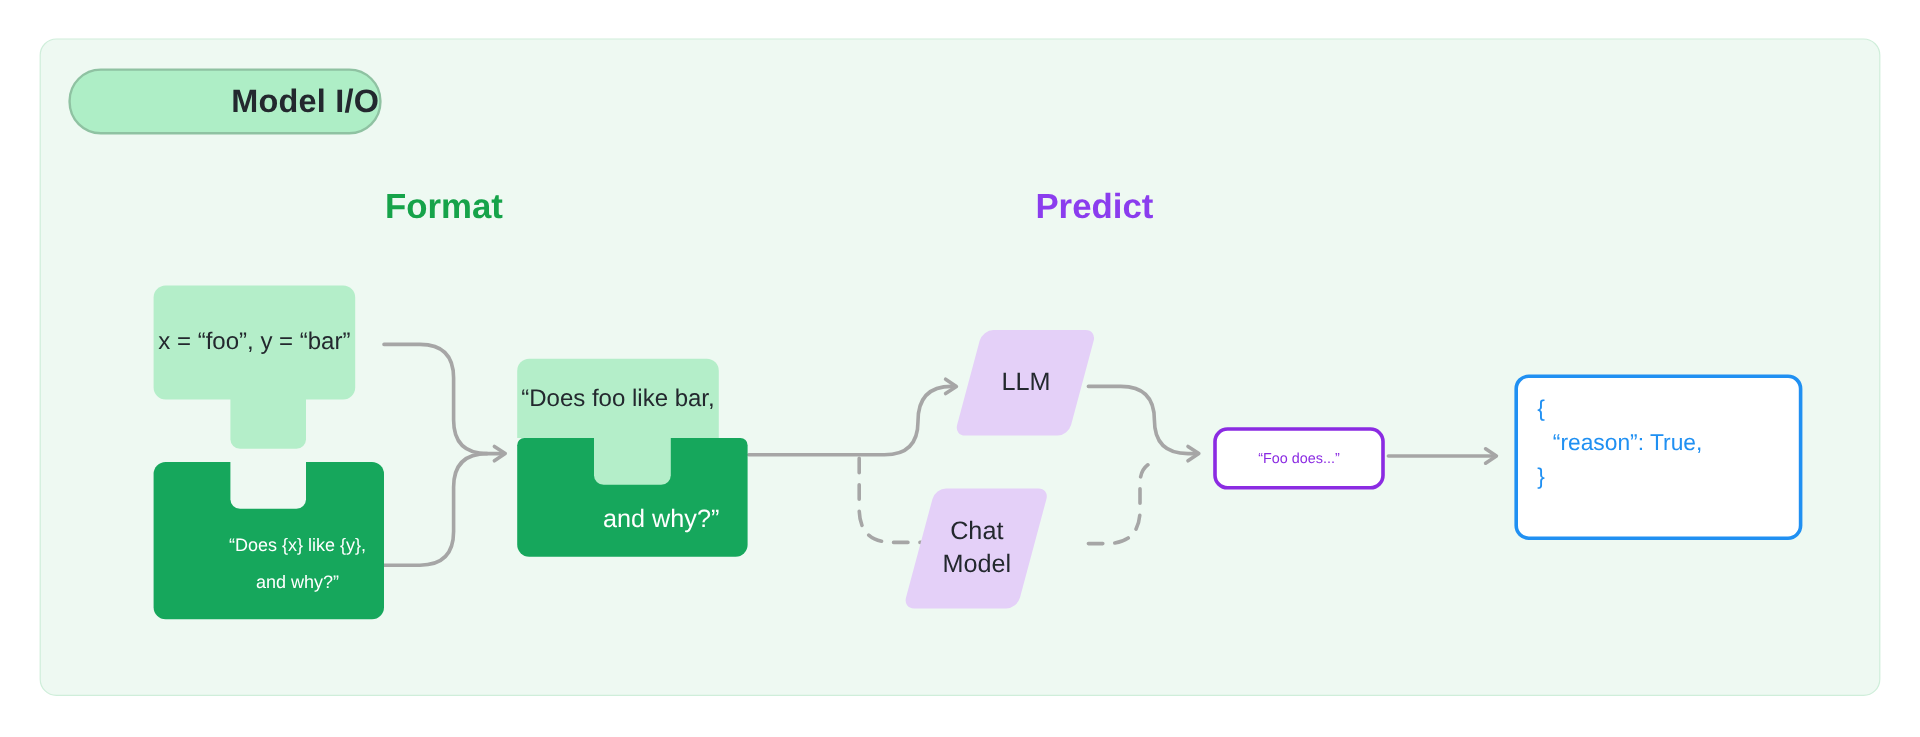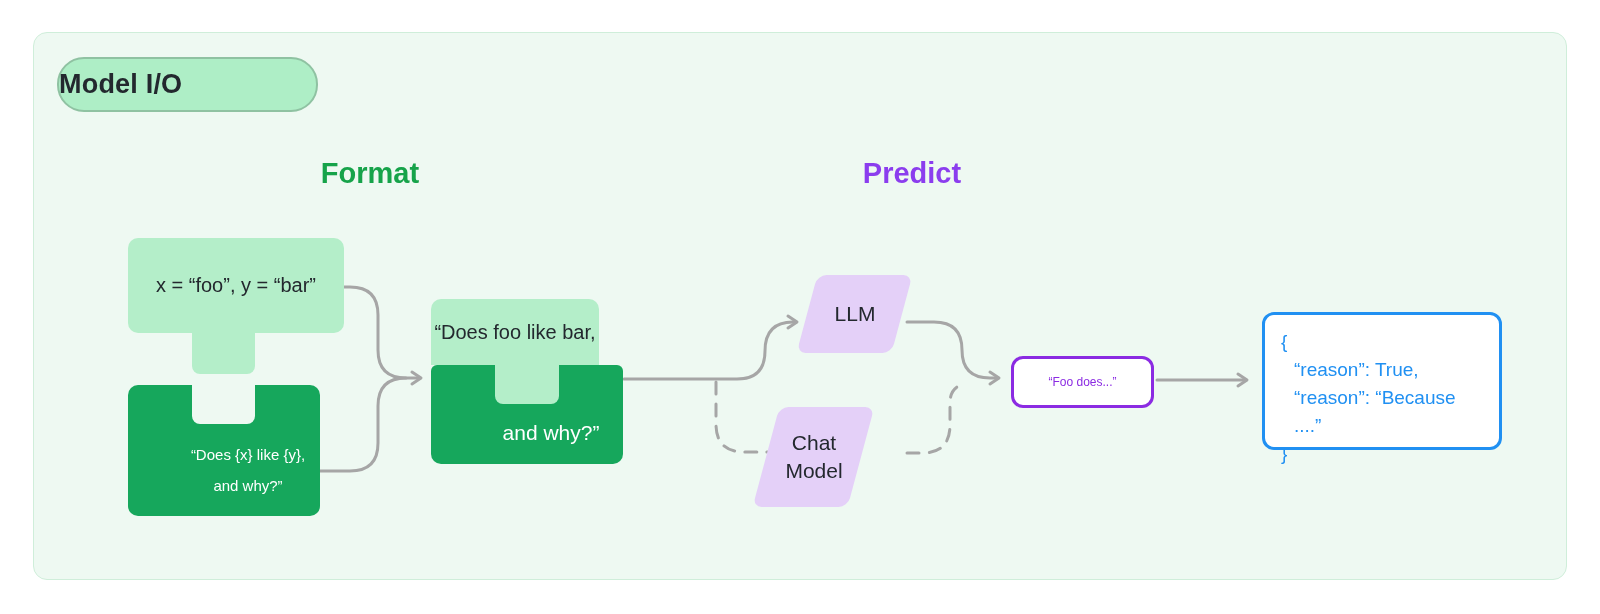--- a/index.html
+++ b/index.html
@@ -2,50 +2,50 @@
 <html style="--canvas-bg: #ffffff; --panel-bg: #eef9f2; --panel-border: #cfeeda; --badge-bg: #aeeec6; --badge-border: #8fc2a2; --green-light: #b4eec9; --green-dark: #16a75c; --green-header: #16a34a; --purple-header: #8b3dee; --purple-accent: #8b2be2; --lavender: #e4d0f8; --blue-accent: #2090f2; --arrow-gray: #a6a6a6; --text-dark: #23282e;"><head>
 <meta charset="utf-8">
 <style>
   html,body{margin:0;padding:0;background:#ffffff;}
   body{font-family:"Liberation Sans","DejaVu Sans",sans-serif;}
   .canvas{position:relative;width:1600px;height:614px;background:var(--canvas-bg,#ffffff);overflow:hidden;}
   .panel{position:absolute;left:33px;top:32px;width:1534px;height:548px;background:var(--panel-bg,#eef9f2);
          border:1.5px solid var(--panel-border,#cfeeda);border-radius:14px;box-sizing:border-box;}
   .badge{position:absolute;left:57px;top:57px;width:261px;height:55px;background:var(--badge-bg,#aeeec6);
          border:2.5px solid var(--badge-border,#8fc2a2);border-radius:27px;box-sizing:border-box;
-         display:flex;align-items:center;justify-content:flex-start;
+         display:flex;align-items:center;justify-content:flex-end;
          font-size:27px;font-weight:700;color:var(--text-dark,#23282e);letter-spacing:.2px;}
   .col-header{position:absolute;width:160px;text-align:center;font-size:29px;font-weight:700;top:157px;}
   .hdr-format{left:290px;color:var(--green-header,#16a34a);}
   .hdr-predict{left:832px;color:var(--purple-header,#8b3dee);}
   .hdr-parse{left:1274px;color:var(--blue-accent,#2090f2);}
 
   .rect{position:absolute;box-sizing:border-box;}
   .green-light{background:var(--green-light,#b4eec9);}
   .green-dark{background:var(--green-dark,#16a75c);padding-left:48px;}
   .node-text{display:flex;align-items:center;justify-content:center;text-align:center;}
   .dark-txt{color:var(--text-dark,#23282e);}
   .white-txt{color:#ffffff;}
 
   
-  .vars-rect{left:128px;top:238px;width:216px;height:95px;border-radius:10px;font-size:20px;}
+  .vars-rect{left:128px;top:238px;width:168px;height:95px;border-radius:10px;font-size:20px;}
   .vars-tab{left:192px;top:331px;width:63px;height:43px;border-radius:0 0 8px 8px;}
   
   .tmpl-rect{left:128px;top:385px;width:192px;height:131px;border-radius:10px;
              flex-direction:column;padding-top:38px;font-size:15px;line-height:31px;}
   .tmpl-notch{left:192px;top:385px;width:63px;height:39px;background:var(--panel-bg,#eef9f2);border-radius:0 0 8px 8px;}
   
   .fmt-light{left:431px;top:299px;width:168px;height:66px;border-radius:10px 10px 0 0;font-size:20px;z-index:2;}
   .fmt-tab{left:495px;top:365px;width:64px;height:39px;border-radius:0 0 8px 8px;z-index:3;}
   .fmt-dark{left:431px;top:365px;width:192px;height:99px;border-radius:6px 6px 10px 10px;
             flex-direction:column;padding-top:36px;font-size:21px;z-index:1;}
 
   
   .para{position:absolute;width:120px;}
-  .para-llm{left:795px;top:275px;height:78px;}
+  .para-llm{left:795px;top:275px;height:88px;}
   .para-chat{left:754px;top:407px;height:100px;}
   .para-bg{position:absolute;left:12px;top:0;width:95px;height:100%;
            background:var(--lavender,#e4d0f8);border-radius:9px;transform:skewX(-15deg);}
   .para-label{position:absolute;inset:0;display:flex;align-items:center;justify-content:center;
               flex-direction:column;font-size:21px;color:var(--text-dark,#23282e);line-height:28px;}
 
   
   .completion{position:absolute;left:1011px;top:356px;width:143px;height:52px;background:#ffffff;
               border:3px solid var(--purple-accent,#8b2be2);border-radius:12px;box-sizing:border-box;
               display:flex;align-items:center;justify-content:center;
@@ -120,16 +120,15 @@
     </div>
   </div>
 
   <div class="completion">
     <span>“Foo does...”</span>
   </div>
 
   <div class="parsed">
     <div>{</div>
     <div class="indent">“reason”: True,</div>
-    <div class="indent">“reason”: “Because ....”</div>
     <div>}</div>
   </div>
 </div>
 
 </body></html>

